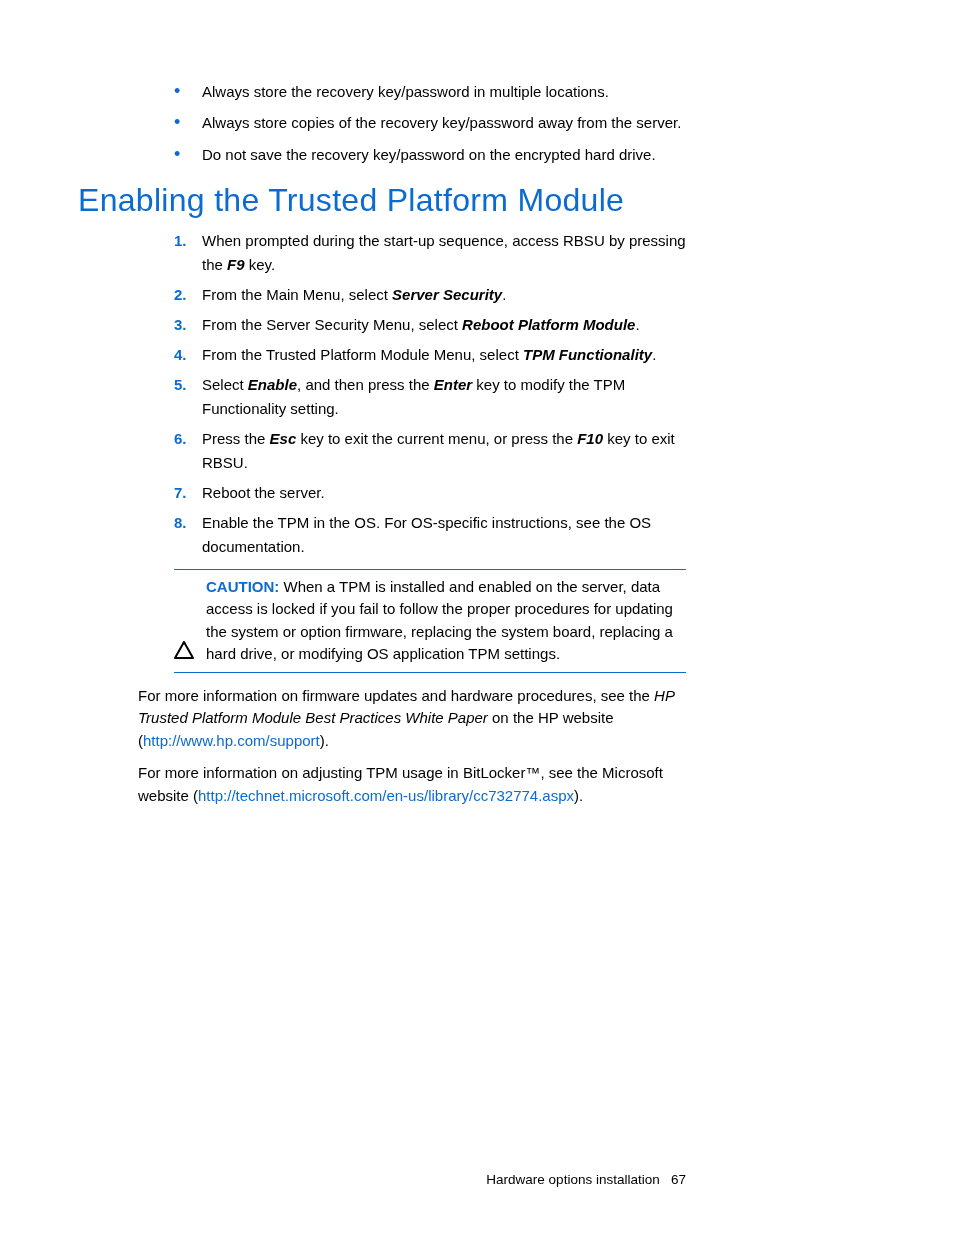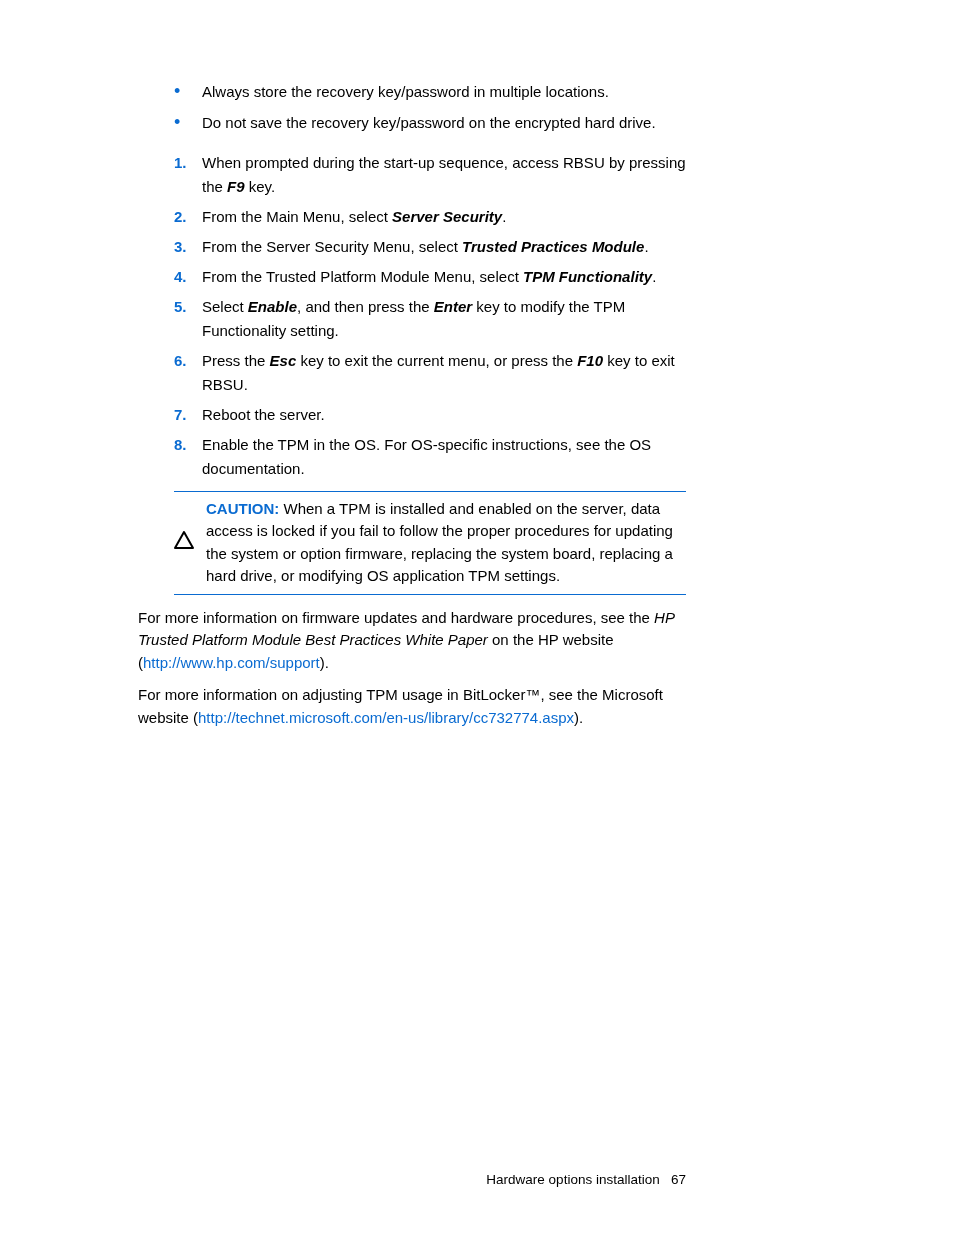--- a/index.html
+++ b/index.html
@@ -72,21 +72,21 @@
     font-weight: bold;
     font-size: 15px;
   }
   .bold { font-weight: bold; font-style: italic; }
   .caution-box {
     margin: 6px 0 12px 96px;
     border-top: 1px solid #0a6bd1;
     border-bottom: 1px solid #0a6bd1;
     padding: 6px 6px 6px 0;
     display: flex;
-    align-items: center;
+    align-items: flex-end;
     gap: 12px;
     font-size: 15px;
     line-height: 1.5;
   }
   .caution-icon {
     flex: 0 0 auto;
     margin-top: 2px;
   }
   .caution-label {
     font-weight: bold;
@@ -110,33 +110,35 @@
     color: #000;
   }
 </style>
 </head>
 <body>
 
 <div class="page">
 
   <ul class="dots">
     <li><span>Always store the recovery key/password in multiple locations.</span></li>
+    <li><span>Always store copies of the recovery key/password away from the server.</span></li>
     <li><span>Do not save the recovery key/password on the encrypted hard drive.</span></li>
   </ul>
 
+  <h2 class="section">Enabling the Trusted Platform Module</h2>
 
   <ol class="steps">
     <li>
       <span>When prompted during the start-up sequence, access RBSU by pressing the </span><span class="bold">F9</span><span> key.</span>
     </li>
     <li>
       <span>From the Main Menu, select </span><span class="bold">Server Security</span><span>.</span>
     </li>
     <li>
-      <span>From the Server Security Menu, select </span><span class="bold">Trusted Practices Module</span><span>.</span>
+      <span>From the Server Security Menu, select </span><span class="bold">Reboot Platform Module</span><span>.</span>
     </li>
     <li>
       <span>From the Trusted Platform Module Menu, select </span><span class="bold">TPM Functionality</span><span>.</span>
     </li>
     <li>
       <span>Select </span><span class="bold">Enable</span><span>, and then press the </span><span class="bold">Enter</span><span> key to modify the TPM Functionality setting.</span>
     </li>
     <li>
       <span>Press the </span><span class="bold">Esc</span><span> key to exit the current menu, or press the </span><span class="bold">F10</span><span> key to exit RBSU.</span>
     </li>

